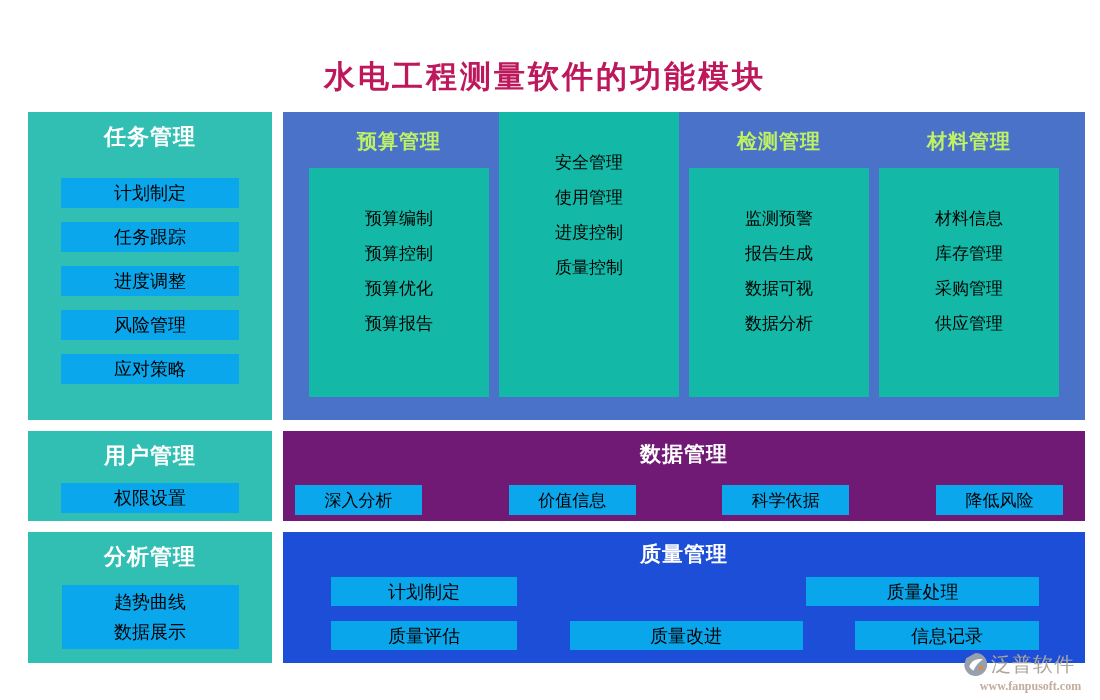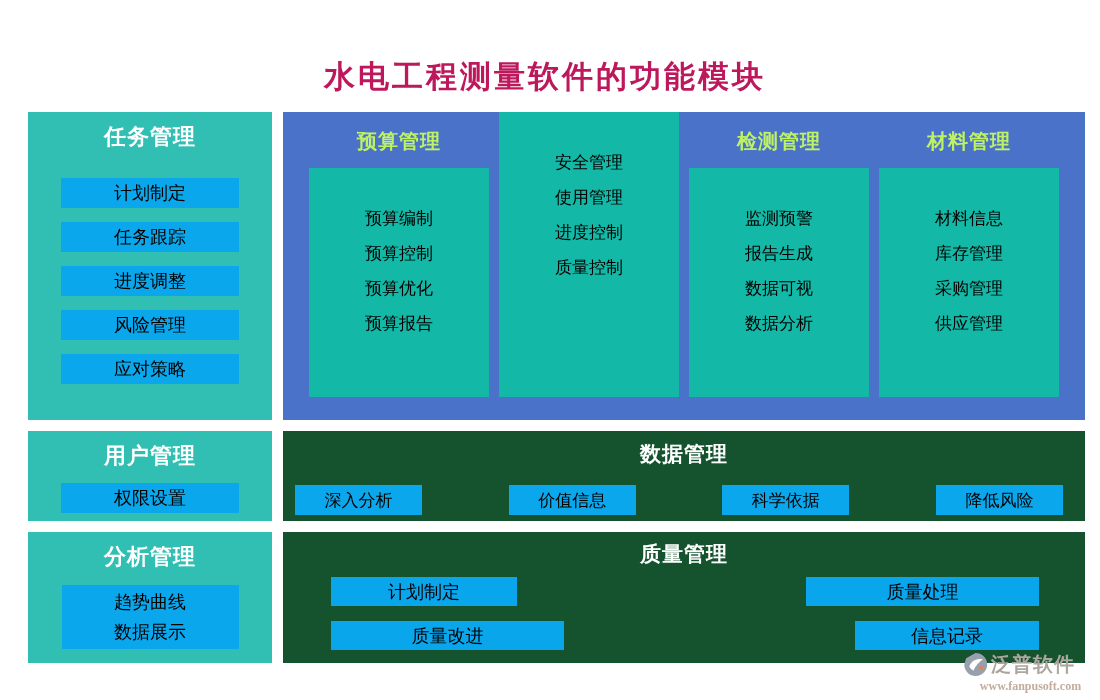--- a/index.html
+++ b/index.html
@@ -30,39 +30,39 @@
   #matrix-panel{left:283px;top:112px;width:802px;height:308px;background:#4A72C8;
     display:flex;justify-content:space-between;padding:0 26px;}
   .matrix-col{width:180px;display:flex;flex-direction:column;}
   .matrix-header{color:#bef264;font-weight:bold;font-size:20px;text-align:center;
     padding:16px 0 13px;letter-spacing:1px;}
   .matrix-card{background:#14b8a6;flex:1;margin-bottom:23px;display:flex;flex-direction:column;
     align-items:center;padding-top:40px;gap:13px;box-sizing:border-box;}
   .matrix-item{color:#000000;font-size:17px;line-height:22px;text-align:center;}
 
   
-  #data-panel{left:283px;top:431px;width:802px;height:90px;background:#14532d;}
+  #data-panel{left:283px;top:431px;width:802px;height:90px;background:#701a75;}
   #data-panel .panel-title{padding-top:9px;font-size:21px;}
   .data-chips{margin-top:17px;display:flex;justify-content:space-between;
     padding:0 22px 0 12px;gap:24px;}
   .data-chips .chip{width:127px;height:30px;font-size:17px;}
 
   
-  #quality-panel{left:283px;top:532px;width:802px;height:131px;background:#14532d;}
+  #quality-panel{left:283px;top:532px;width:802px;height:131px;background:#1d4ed8;}
   #quality-panel .panel-title{padding-top:8px;font-size:21px;}
   .quality-row{display:flex;justify-content:space-between;padding:0 46px 0 48px;margin-top:9px;}
   .quality-row + .quality-row{margin-top:15px;}
   .quality-row .chip{height:29px;background:#0AA6EC;}
   .qw1{width:186px;} .qw2{width:233px;} .qw3{width:184px;}
 
   
   .logo{position:absolute;left:963px;top:651px;width:135px;}
   .logo-top{display:flex;align-items:center;gap:3px;}
   .logo-icon{width:25px;height:25px;flex:0 0 25px;}
-  .logo-brand{font-size:20px;font-weight:bold;color:#ABA69E;letter-spacing:1px;white-space:nowrap;}
+  .logo-brand{font-size:20px;font-weight:normal;color:#ABA69E;letter-spacing:1px;white-space:nowrap;}
   .logo-url{font-size:12px;color:#C3AC9C;font-weight:bold;margin-top:1px;text-align:center;
     white-space:nowrap;font-family:"Liberation Serif","DejaVu Serif",serif;}
 </style>
 </head>
 <body>
 
 <div class="stage">
 
   <div class="page-title">水电工程测量软件的功能模块</div>
 
@@ -138,20 +138,21 @@
     </div>
   </div>
 
   <div class="panel" id="quality-panel">
     <div class="panel-title">质量管理</div>
     <div class="quality-row">
       <div class="chip qw1">计划制定</div>
       <div class="chip qw2">质量处理</div>
     </div>
     <div class="quality-row">
+      <div class="chip qw1">质量评估</div>
       <div class="chip qw2">质量改进</div>
       <div class="chip qw3">信息记录</div>
     </div>
   </div>
 
   <div class="logo">
     <div class="logo-top">
       <svg class="logo-icon" viewBox="0 0 24 24">
         <path d="M3 6 L12 1 A11 11 0 1 1 1.2 12 Z" fill="#97A0AC"></path>
         <path d="M6 14 C8 8 14 6 19 7 C15 10 12 13 10 18 C8.5 17 7 15.8 6 14 Z" fill="#ffffff"></path>

